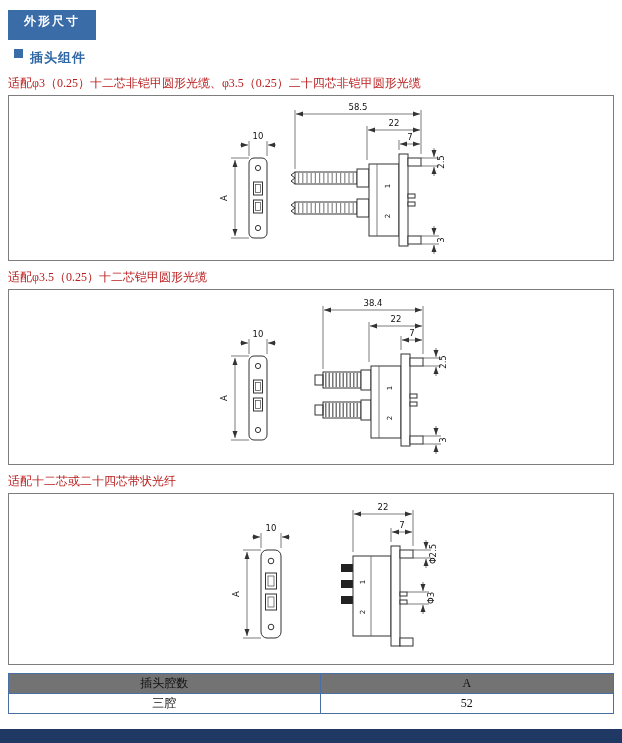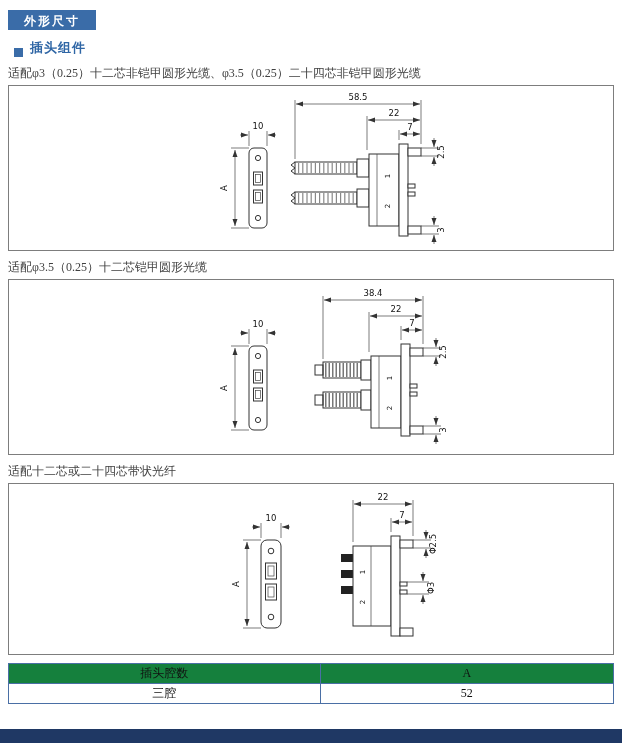--- a/index.html
+++ b/index.html
@@ -3,43 +3,43 @@
 <meta charset="utf-8">
 <style>
   * { box-sizing: border-box; }
   html, body { margin: 0; padding: 0; }
   body {
     width: 622px; height: 743px; background: #ffffff; position: relative; overflow: hidden;
     font-family: "Liberation Sans", "DejaVu Sans", sans-serif; color: #111;
   }
   .badge {
     display: inline-block; margin: 10px 0 0 8px; background: #3a6ca8; color: #fff;
-    font-size: 12px; font-weight: bold; padding: 3px 16px 0; letter-spacing: 2px;
-  }
-  .section-row { display: flex; align-items: flex-end; gap: 7px; margin: 9px 0 0 14px; }
+    font-size: 12px; font-weight: bold; padding: 3px 16px 10px; letter-spacing: 2px;
+  }
+  .section-row { display: flex; align-items: flex-start; gap: 7px; margin: 9px 0 0 14px; }
   .bullet { width: 9px; height: 9px; background: #3a6ca8; flex: 0 0 auto; }
   .section-title { color: #2f66a5; font-weight: bold; font-size: 13px; letter-spacing: 1px; }
   .caption {
-    margin: 8px 8px 3px 8px; font-size: 12px; color: #404040;
+    margin: 8px 8px 3px 8px; font-size: 12px; color: #b91c1c;
     font-family: "Liberation Serif", "DejaVu Serif", serif;
   }
   .figbox { margin: 1px 8px 0 8px; border: 1px solid #7d7d7d; background: #fff; }
   svg { display: block; }
   svg text { font-family: "DejaVu Sans", sans-serif; font-size: 8.5px; fill: #111; }
   svg text.smtxt { font-size: 7px; }
   .ln { stroke: #333; stroke-width: 1; fill: none; }
   .thin { stroke: #444; stroke-width: 0.7; fill: none; }
   .fill { fill: #fff; stroke: #333; stroke-width: 1; }
   .tab { fill: #222; stroke: none; }
   table.spec { width: 606px; margin: 8px 8px 0 8px; border-collapse: collapse; font-size: 12px; }
   table.spec td {
     border: 1px solid #4a6fa5; padding: 1px 4px; height: 16px; text-align: center;
     font-family: "Liberation Serif", "DejaVu Serif", serif;
   }
-  table.spec tr.head td { background: #15803d; }
+  table.spec tr.head td { background: #737373; }
   .footer-bar { position: absolute; left: 0; bottom: 0; width: 622px; height: 14px; background: #1f3864; }
 </style>
 </head>
 <body>
 
 
 
 <div class="badge">外形尺寸</div>
 
 <div class="section-row">

